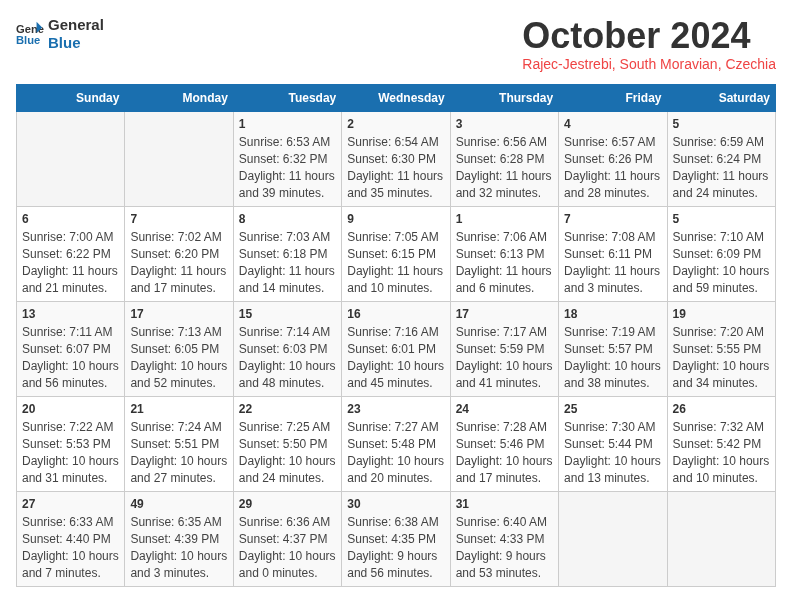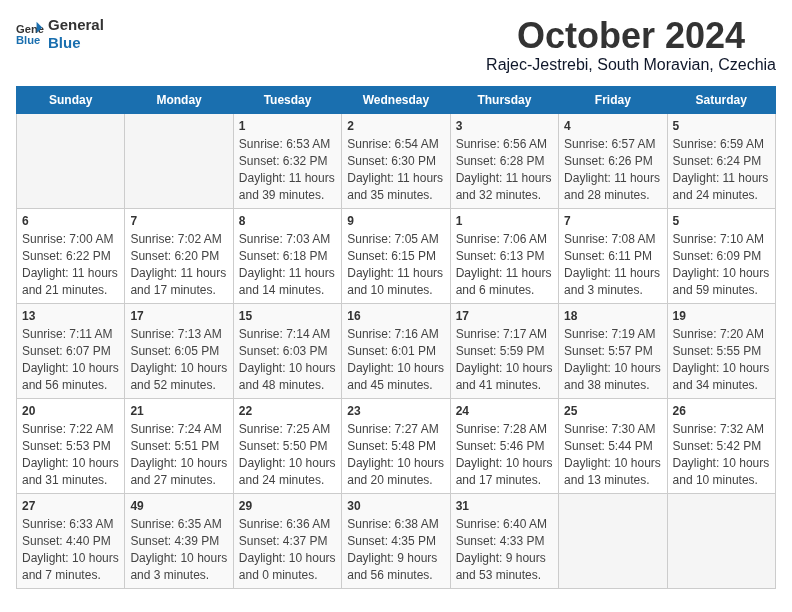--- a/index.html
+++ b/index.html
@@ -19,41 +19,41 @@
     .logo {
       display: flex;
       align-items: center;
       gap: 4px;
     }
     .logo-icon {
       width: 28px;
       height: 28px;
     }
     .title-block {
-      text-align: center;
+      text-align: left;
     }
     .month-title {
       font-size: 36px;
       font-weight: bold;
       color: #333;
       line-height: 1.1;
     }
     .subtitle {
-      font-size: 16px;
-      color: #0f172a;
+      font-size: 14px;
+      color: #ef4444;
     }
     table {
       width: 100%;
       border-collapse: collapse;
       font-size: 11px;
     }
     thead tr th {
       background: #1a6faf;
       color: #fff;
-      text-align: center;
+      text-align: right;
       padding: 6px 5px;
       font-size: 12px;
       font-weight: bold;
       border: 1px solid #1a6faf;
     }
     tbody tr td {
       border: 1px solid #ccc;
       vertical-align: top;
       padding: 4px 5px;
       min-height: 70px;

